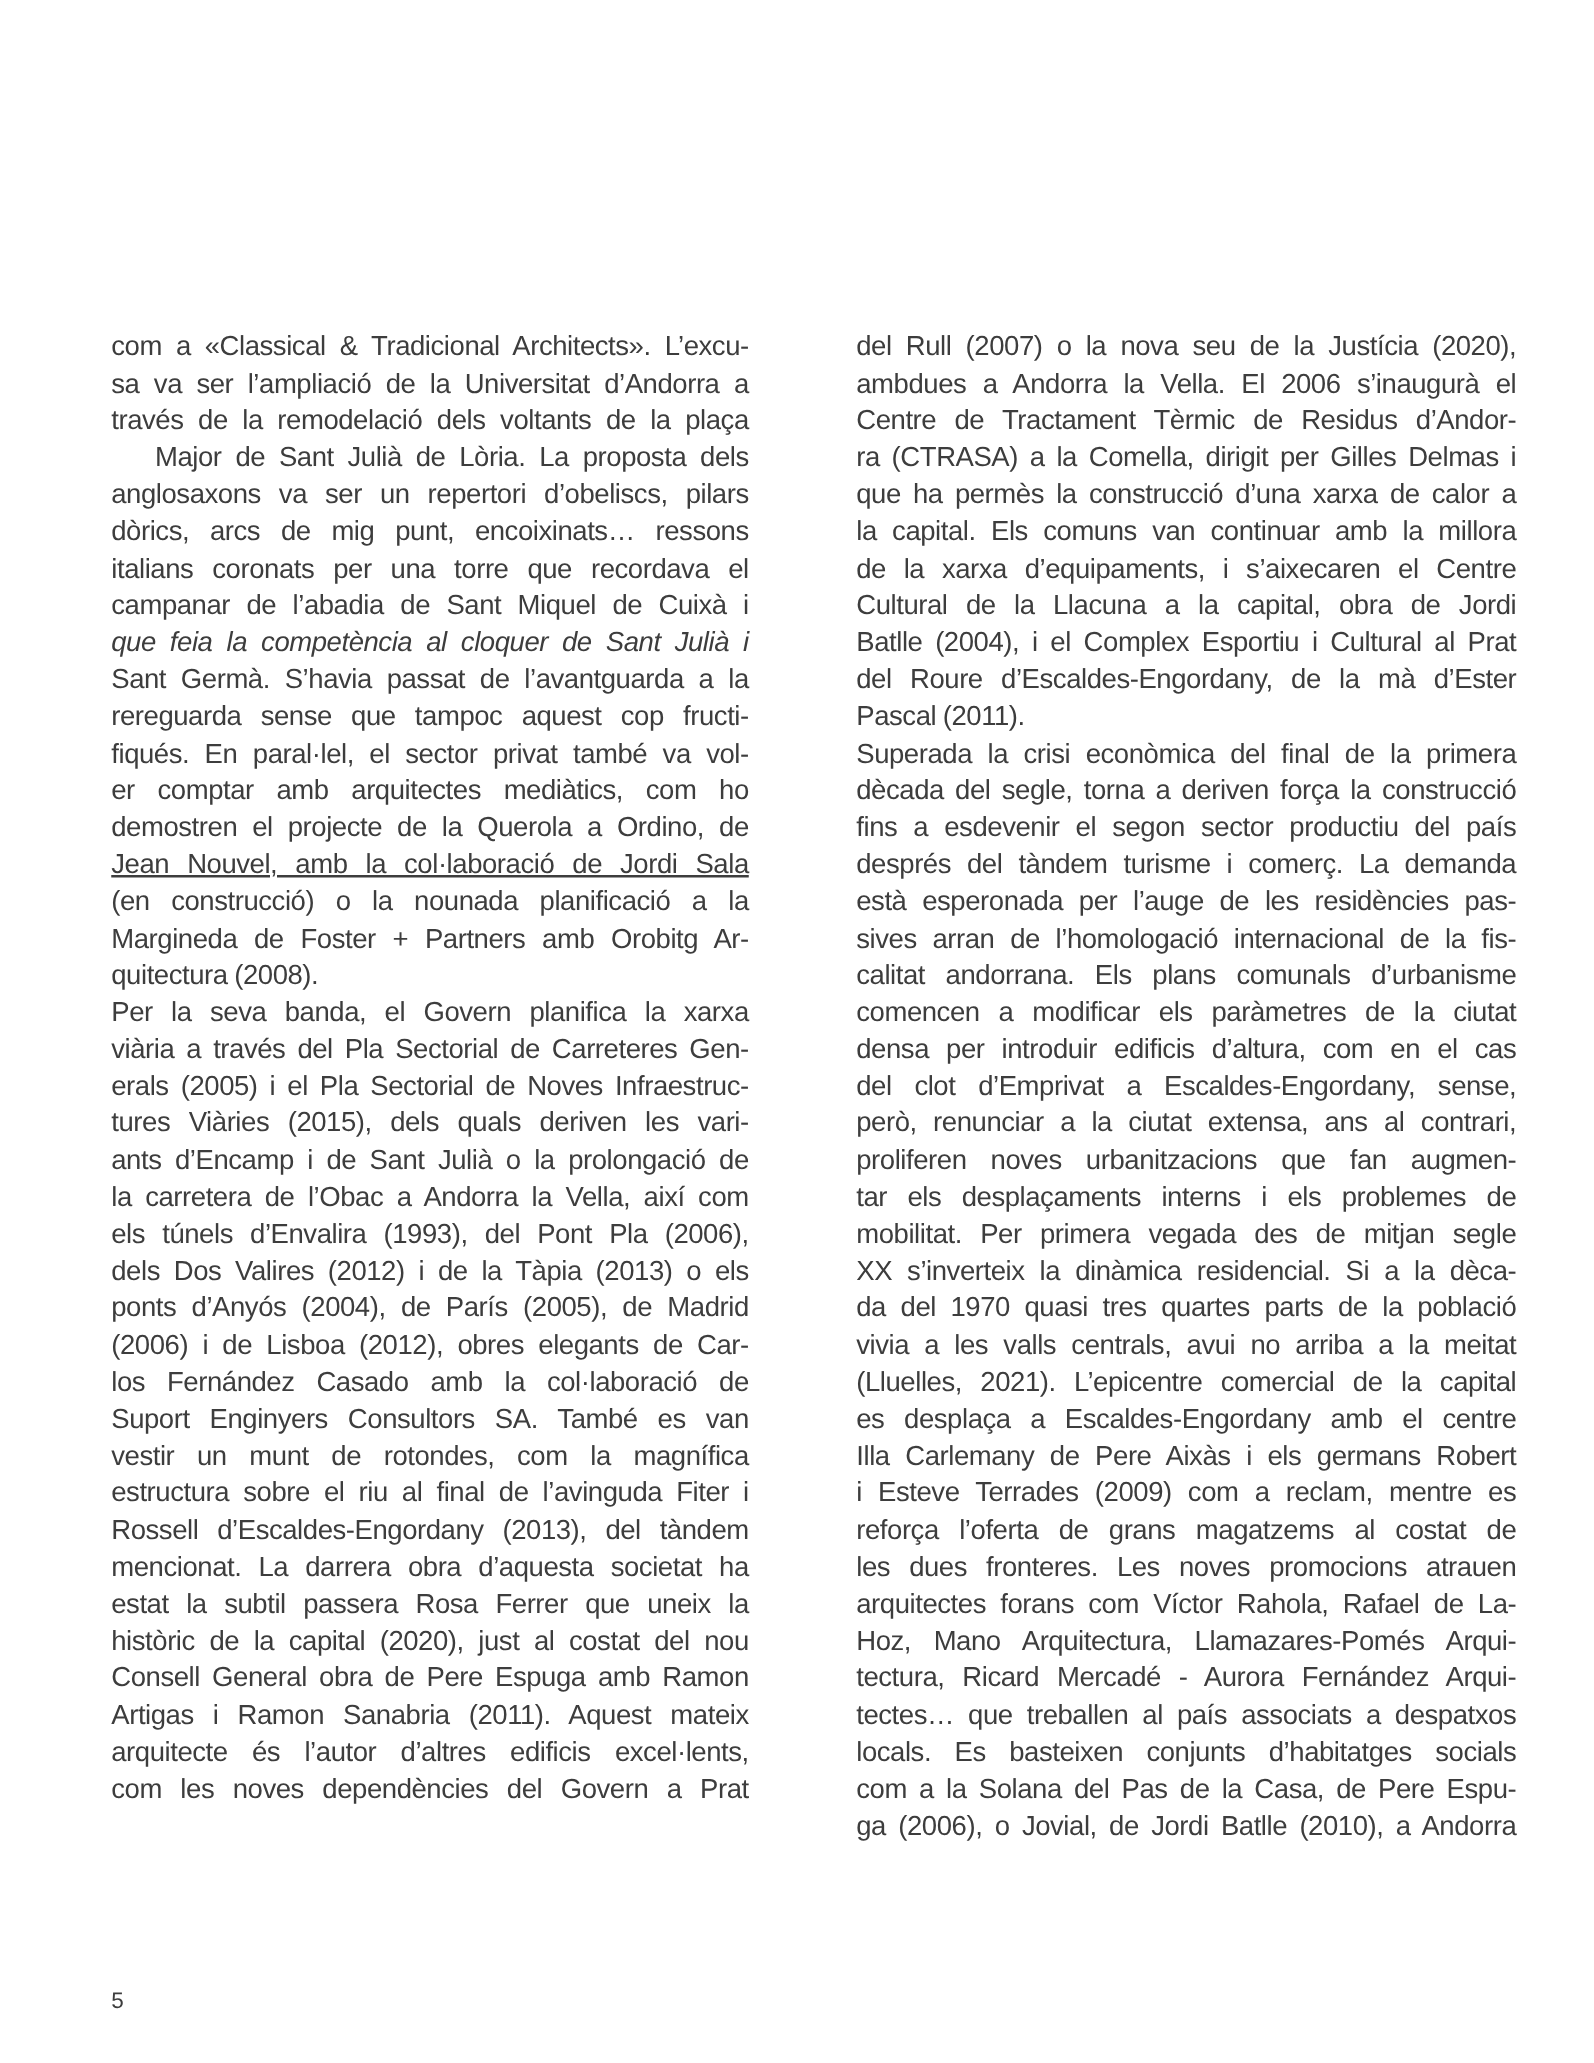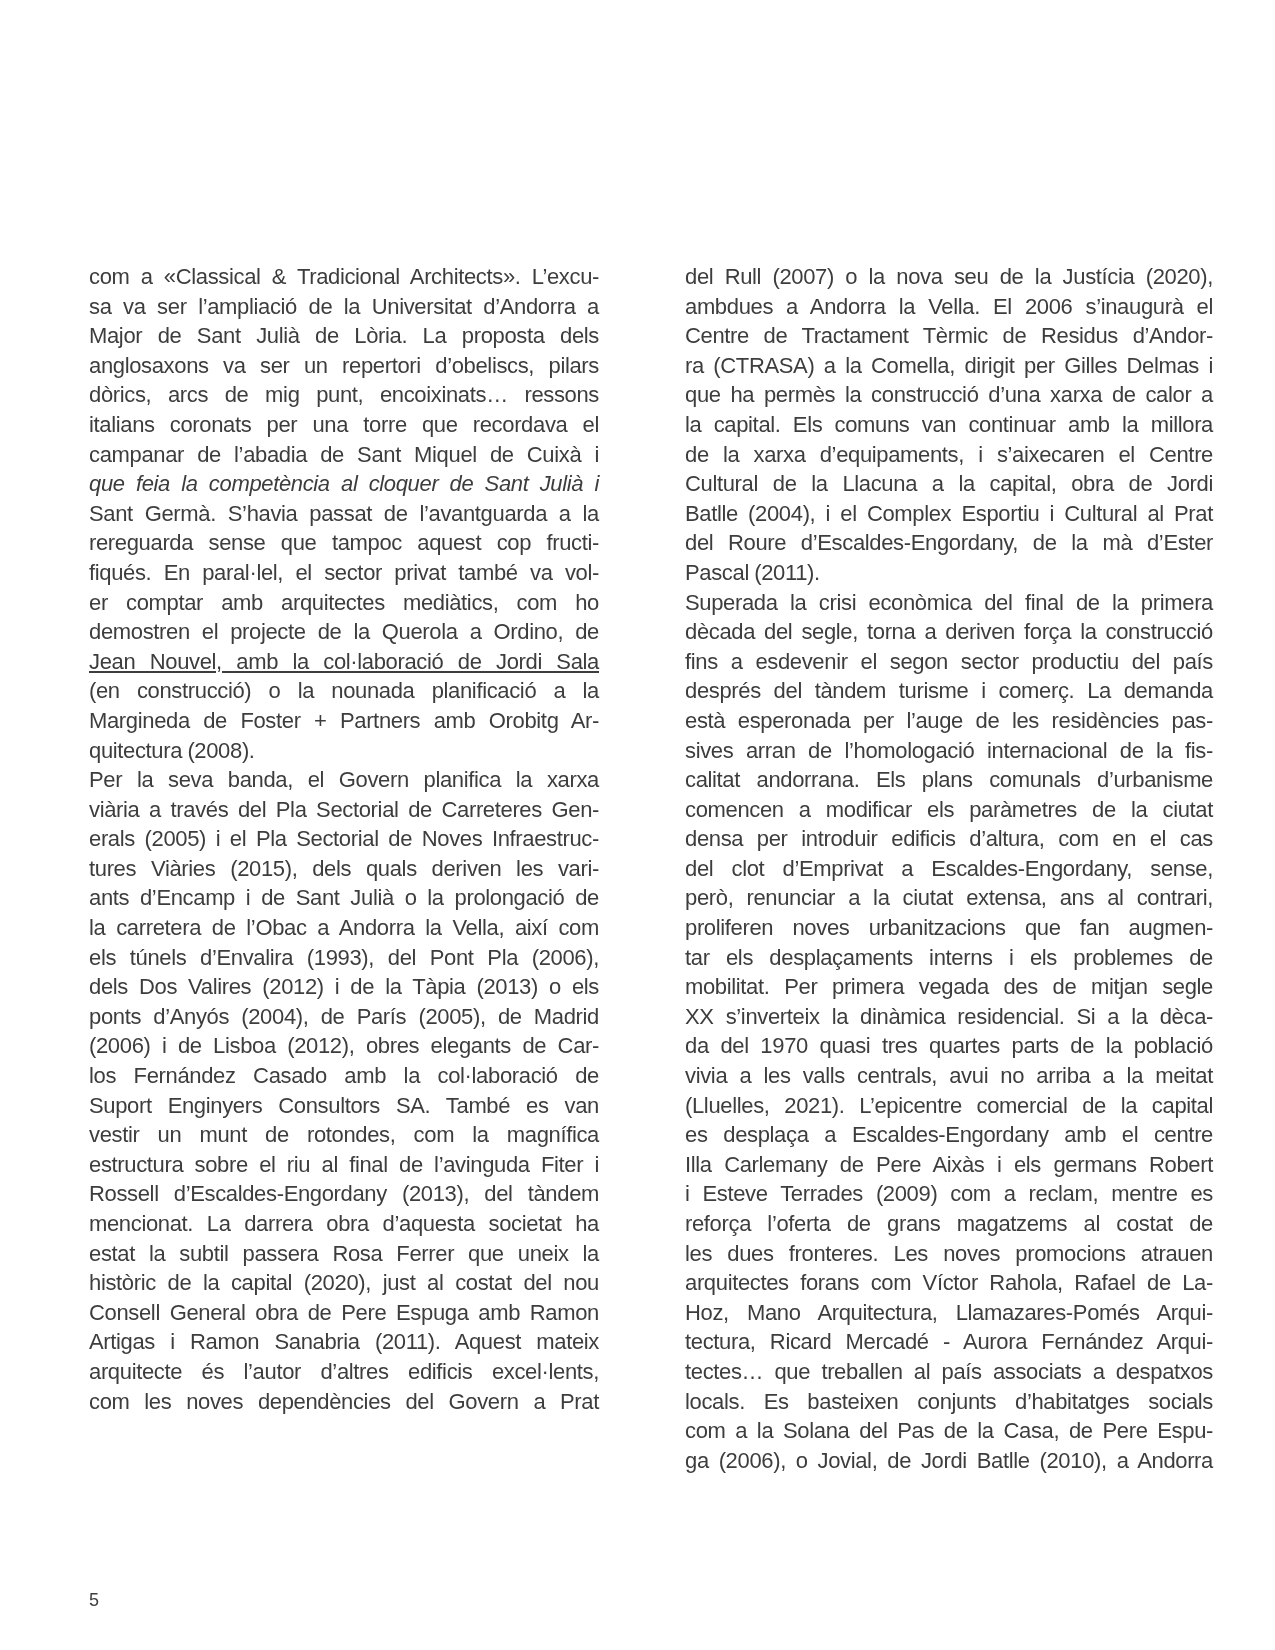--- a/index.html
+++ b/index.html
@@ -30,21 +30,22 @@
       color: #3d3d3d;
     }
   </style>
 </head>
 <body>
 
 <div class="page">
   <div class="column col-left" id="col-left">
       <div class="line" style="white-space: nowrap;">com a «Classical &amp; Tradicional Architects». L’excu-</div>
       <div class="line" style="white-space: nowrap;">sa va ser l’ampliació de la Universitat d’Andorra a</div>
-      <div class="line" style="white-space: nowrap;">Major de Sant Julià de Lòria. La proposta dels</div>
+      <div class="line" style="white-space: nowrap;">través de la remodelació dels voltants de la plaça</div>
+      <div class="line" style="white-space: nowrap; margin-left: 35px;">Major de Sant Julià de Lòria. La proposta dels</div>
       <div class="line" style="white-space: nowrap;">anglosaxons va ser un repertori d’obeliscs, pilars</div>
       <div class="line" style="white-space: nowrap;">dòrics, arcs de mig punt, encoixinats… ressons</div>
       <div class="line" style="white-space: nowrap;">italians coronats per una torre que recordava el</div>
       <div class="line" style="white-space: nowrap;">campanar de l’abadia de Sant Miquel de Cuixà i</div>
       <div class="line" style="white-space: nowrap; font-style: italic;">que feia la competència al cloquer de Sant Julià i</div>
       <div class="line" style="white-space: nowrap;">Sant Germà. S’havia passat de l’avantguarda a la</div>
       <div class="line" style="white-space: nowrap;">rereguarda sense que tampoc aquest cop fructi-</div>
       <div class="line" style="white-space: nowrap;">fiqués. En paral·lel, el sector privat també va vol-</div>
       <div class="line" style="white-space: nowrap;">er comptar amb arquitectes mediàtics, com ho</div>
       <div class="line" style="white-space: nowrap;">demostren el projecte de la Querola a Ordino, de</div>

